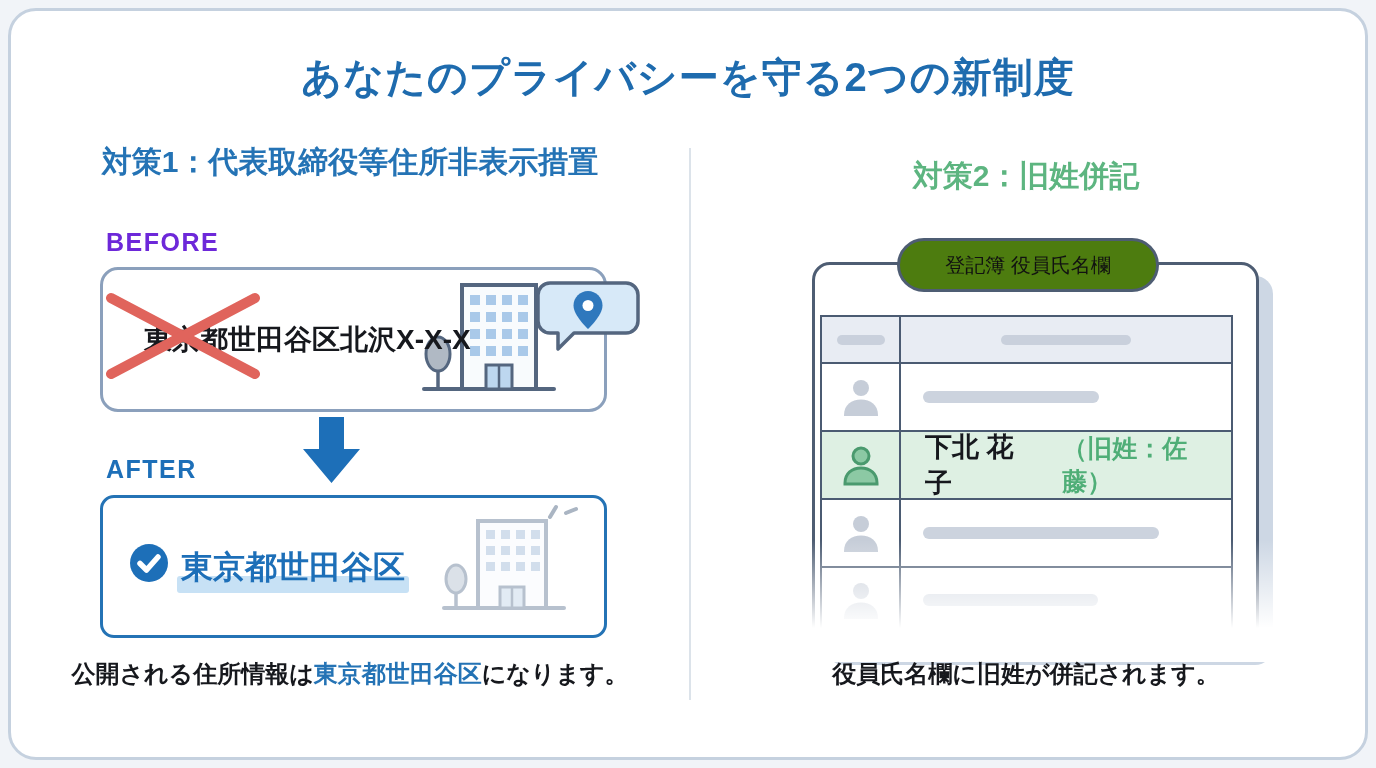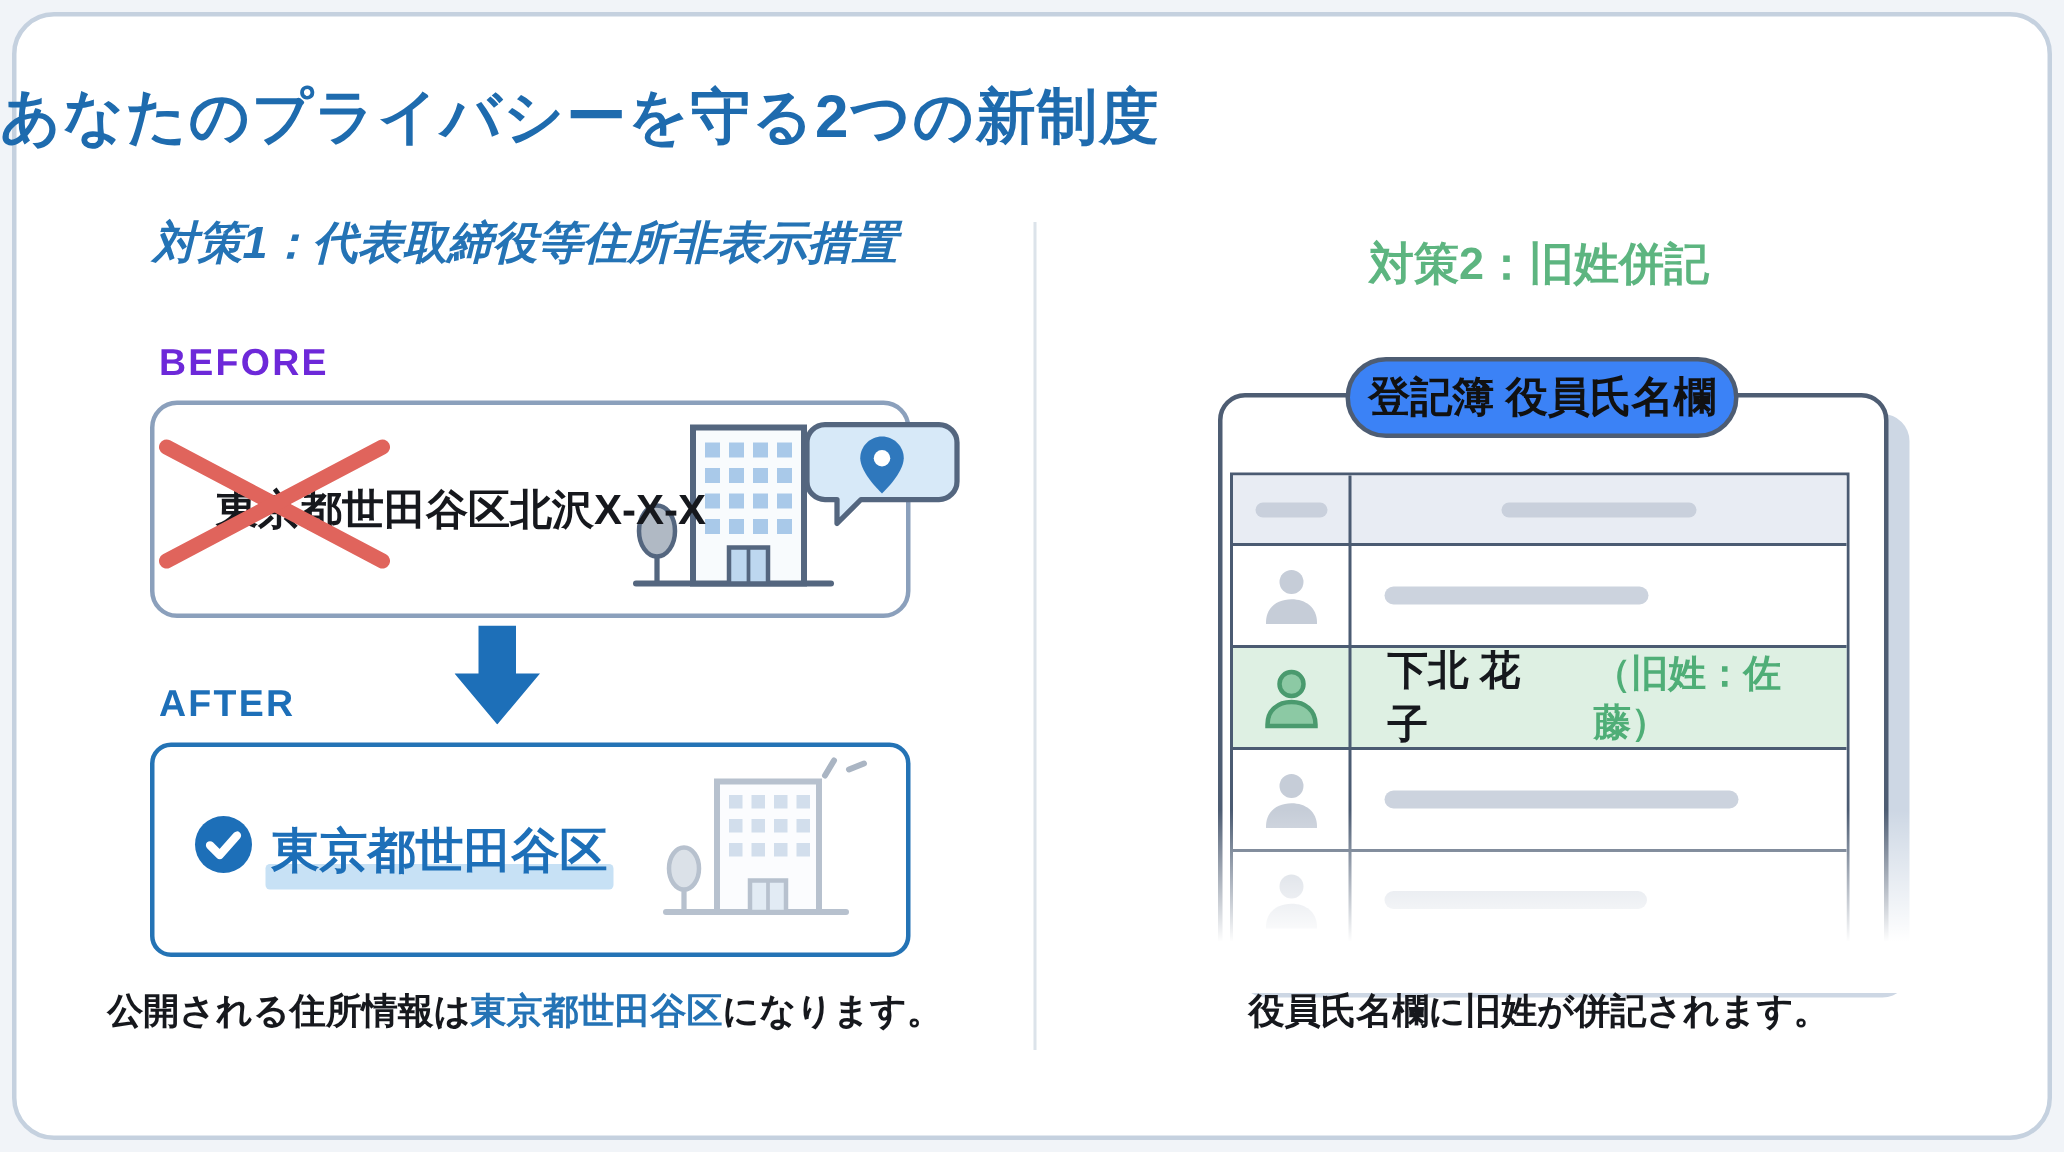--- a/index.html
+++ b/index.html
@@ -6,26 +6,26 @@
   .stage{
     position:relative;width:1376px;height:768px;overflow:hidden;
     background:#f1f4f8;
     font-family:"Liberation Sans", sans-serif;
   }
   .frame{
     position:absolute;inset:8px;background:#ffffff;
     border:3px solid #c5d1df;border-radius:28px;
   }
   .title{
-    position:absolute;top:50px;left:0;right:0;text-align:left;
+    position:absolute;top:50px;left:0;right:0;text-align:center;
     font-size:40px;font-weight:800;color:#1e6bae;letter-spacing:1px;
   }
   .heading-left{
     position:absolute;top:142px;left:30px;width:640px;text-align:center;
-    font-size:30px;font-weight:800;color:#2473b5;font-style:italic;
+    font-size:30px;font-weight:800;color:#2473b5;
   }
   .heading-right{
     position:absolute;top:156px;left:706px;width:640px;text-align:center;
     font-size:30px;font-weight:800;color:#5db580;
   }
   .before-label{
     position:absolute;top:228px;left:106px;
     font-size:25px;font-weight:800;color:#6d28d9;letter-spacing:1.5px;
   }
   .before-box{
@@ -67,23 +67,23 @@
     position:absolute;left:689px;top:148px;width:2px;height:552px;
     background:#dce3ea;
   }
   .reg-card{
     position:absolute;left:812px;top:262px;width:441px;height:383px;
     background:#fff;border:3px solid #4e5d73;border-radius:18px;
     box-shadow:14px 14px 0 #cdd7e4;
   }
   .reg-pill{
     position:absolute;left:897px;top:238px;width:256px;height:48px;
-    background:#3b82f6;border:3px solid #4e5d73;border-radius:27px;
+    background:#4d7c0f;border:3px solid #4e5d73;border-radius:27px;
     display:flex;align-items:center;justify-content:center;
-    font-size:28px;font-weight:700;color:#111;z-index:5;
+    font-size:20px;font-weight:400;color:#111;z-index:5;
   }
   .reg-table{
     position:absolute;left:820px;top:315px;width:413px;
     border:2.5px solid #4b5b72;box-sizing:border-box;background:#fff;z-index:2;
   }
   .t-row{display:flex;border-top:2.5px solid #4b5b72;}
   .t-row:first-child{border-top:none;}
   .t-left{
     width:77px;flex:0 0 77px;border-right:2.5px solid #4b5b72;
     display:flex;align-items:center;justify-content:center;

